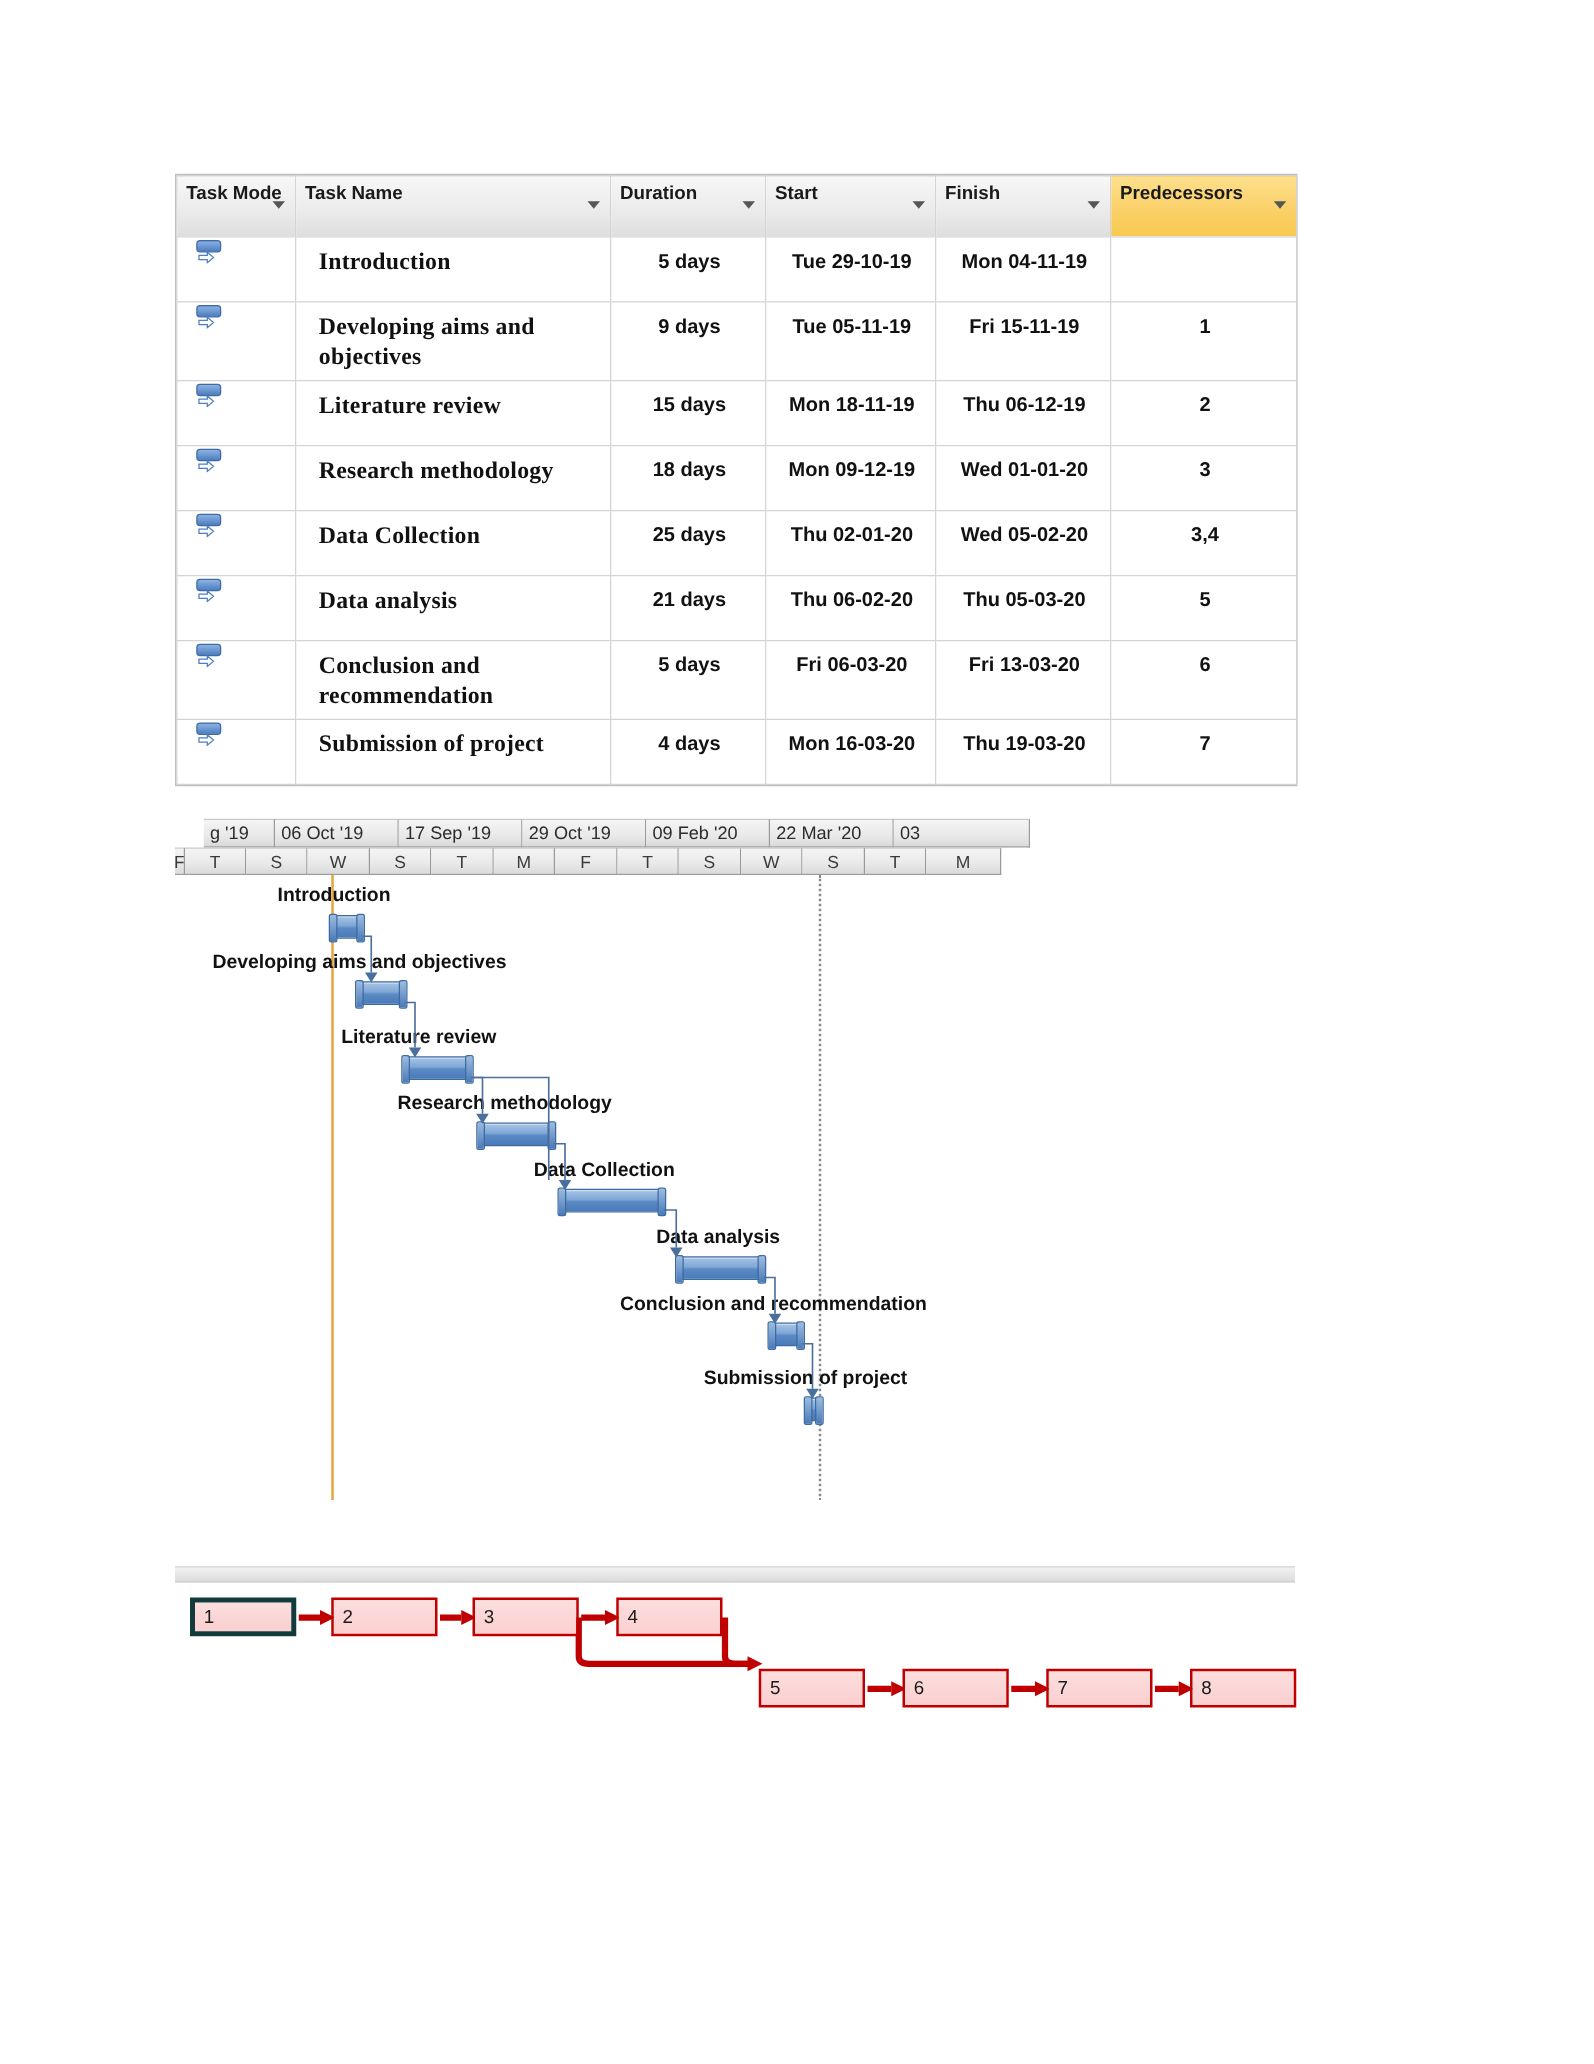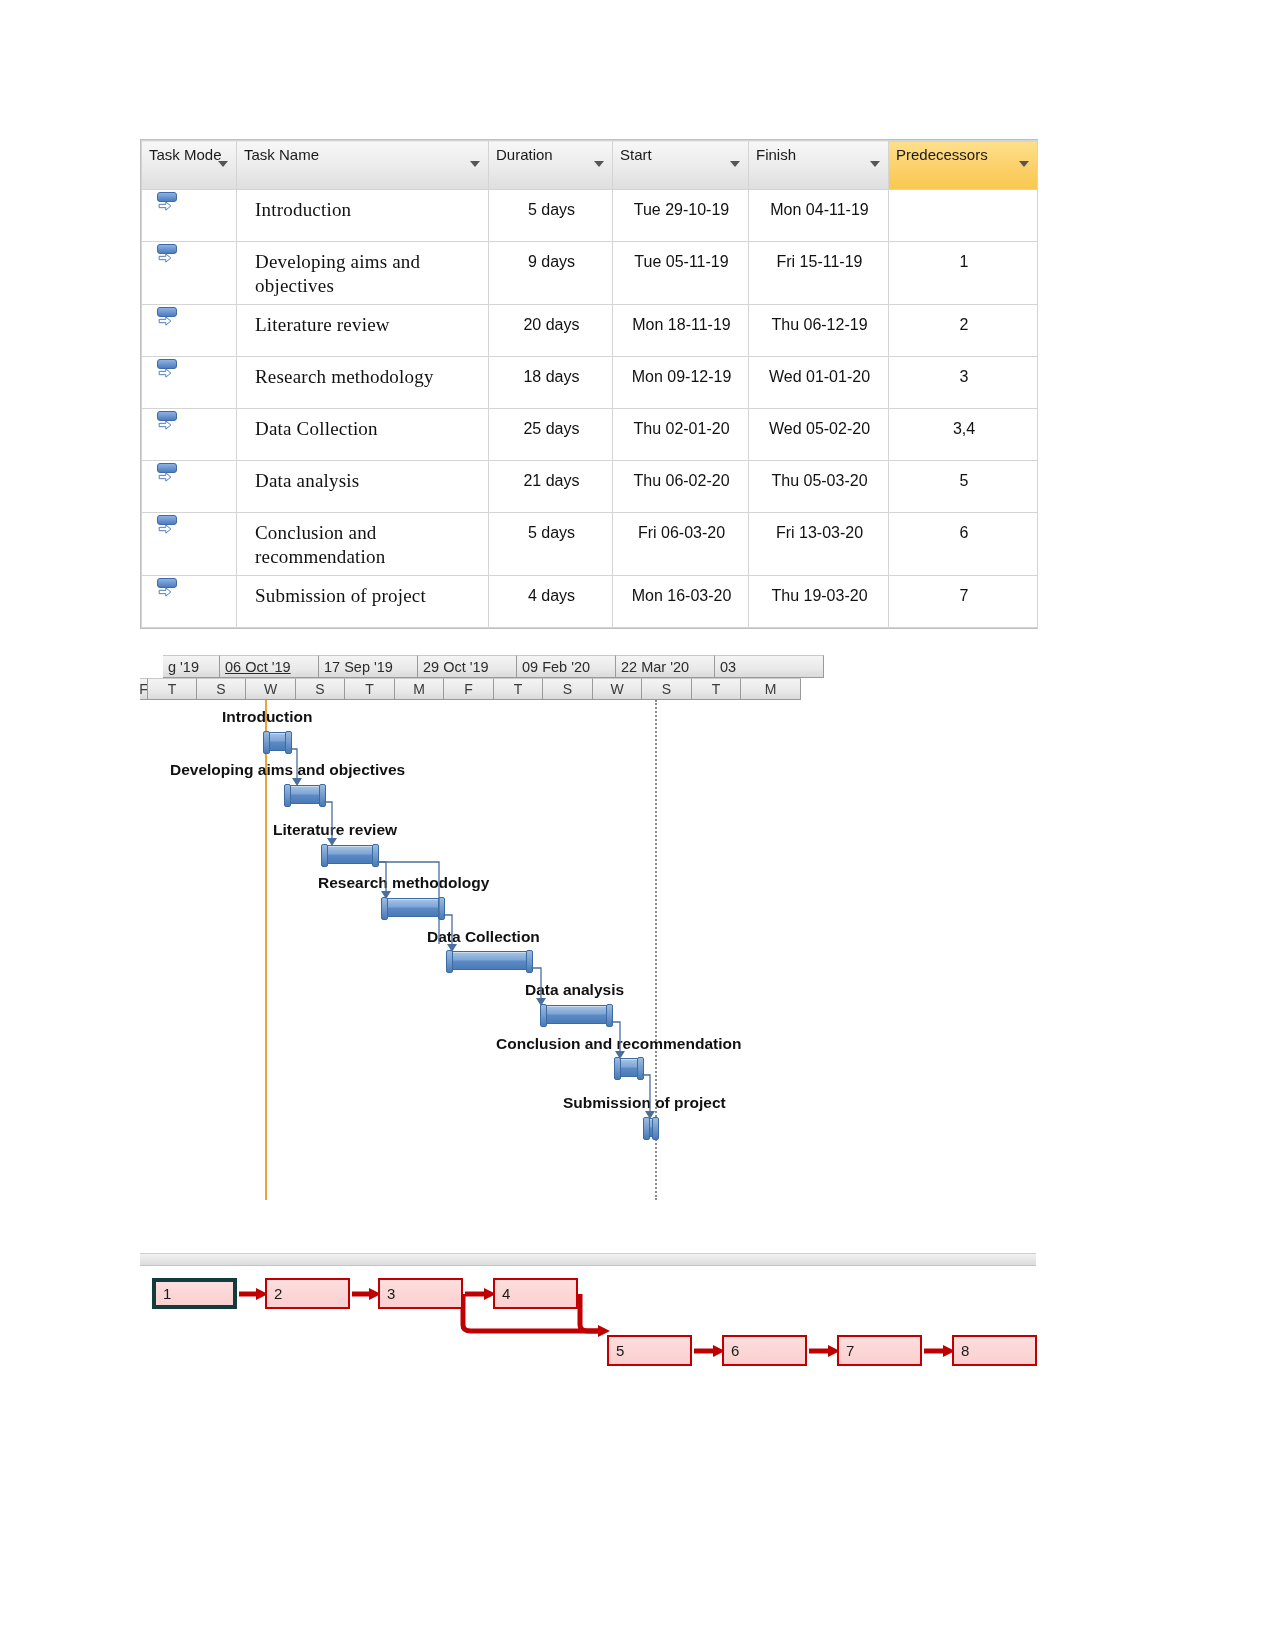--- a/index.html
+++ b/index.html
@@ -11,21 +11,21 @@
 
   
   #task-table{
     position:absolute;left:140px;top:139px;width:896px;
     border:1px solid #bfbfbf;border-collapse:collapse;
     background:#fff;
   }
   #task-table table{border-collapse:collapse;width:100%;table-layout:fixed;}
   #task-table th,#task-table td{
     border:1px solid #d4d4d4;
-    padding:0;vertical-align:top;
+    padding:0;vertical-align:top;font-weight:bold;
   }
   .hdr-row th{
     background:linear-gradient(to bottom,#f7f7f7 0%,#ebebeb 55%,#dedede 100%);
     height:48px;
     font-weight:normal;
     font-size:15px;color:#1a1a1a;
     text-align:left;
     position:relative;
   }
   .hdr-row th.pred{
@@ -223,21 +223,21 @@
               <span class="bar1"></span>
               <svg class="arrow" viewBox="0 0 16 12">
                 <path d="M1 4 h8 v-3 l6 5 l-6 5 v-3 h-8 z" fill="#ffffff" stroke="#4d7ebf" stroke-width="1.2"></path>
               </svg>
             </span>
           </td>
           <td>
             <div class="cell name">Literature review</div>
           </td>
           <td>
-            <div class="cell num">20 days</div>
+            <div class="cell num">15 days</div>
           </td>
           <td>
             <div class="cell num">Mon 18-11-19</div>
           </td>
           <td>
             <div class="cell num">Thu 06-12-19</div>
           </td>
           <td>
             <div class="cell num">2</div>
           </td>
@@ -368,21 +368,21 @@
           </td>
         </tr>
       </tbody>
   </table>
 </div>
 
 <div id="gantt">
   <div id="gantt-header">
     <div class="tl-row tl-top" id="tl-top">
         <div class="tl-cell" style="width: 57px;">g '19</div>
-        <div class="tl-cell" style="width: 99px; text-decoration: underline;">06 Oct '19</div>
+        <div class="tl-cell" style="width: 99px;">06 Oct '19</div>
         <div class="tl-cell" style="width: 99px;">17 Sep '19</div>
         <div class="tl-cell" style="width: 99px;">29 Oct '19</div>
         <div class="tl-cell" style="width: 99px;">09 Feb '20</div>
         <div class="tl-cell" style="width: 99px;">22 Mar '20</div>
         <div class="tl-cell" style="width: 109px;">03</div>
       </div>
     <div class="tl-row tl-bot" id="tl-bot">
         <div class="tl-cell" style="width: 8px;">F</div>
         <div class="tl-cell" style="width: 49px;">T</div>
         <div class="tl-cell" style="width: 49px;">S</div>

